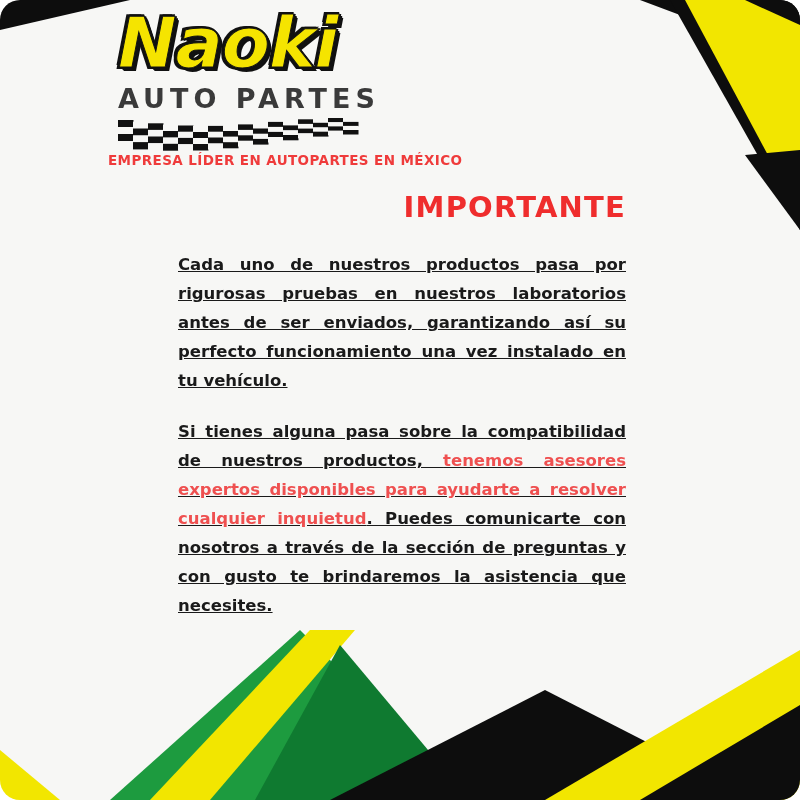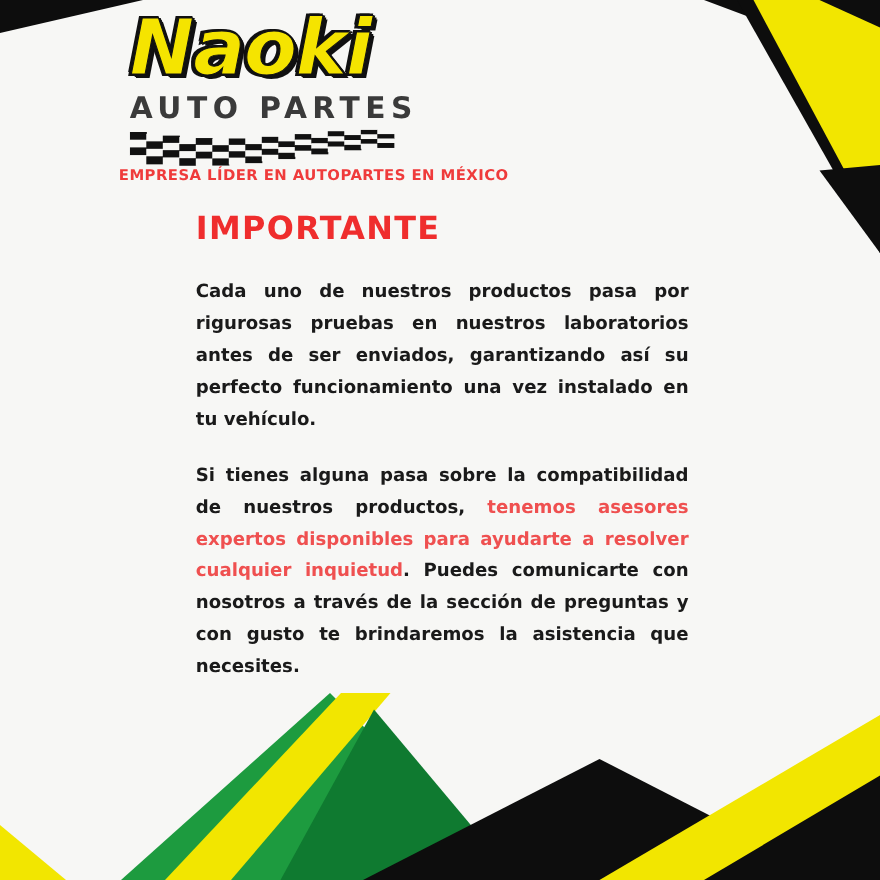--- a/index.html
+++ b/index.html
@@ -7,20 +7,21 @@
     width: 800px; height: 800px;
     font-family: "DejaVu Sans", sans-serif;
     background: #ffffff;
     overflow: hidden;
   }
   #page {
     position: relative;
     width: 800px; height: 800px;
     background: #f7f7f5;
     overflow: hidden;
+    border-radius: 20px;
   }
 
   
   .corner-svg {
     position: absolute;
     pointer-events: none;
   }
   #tr-corner { top: 0; right: 0; }
   #bottom-corner { bottom: 0; left: 0; }
   #tl-black { top: 0; left: 0; }
@@ -82,29 +83,31 @@
     left: 178px; top: 190px;
     width: 448px;
   }
   #important-title {
     font-size: 29px;
     font-weight: bold;
     color: #ef2d2d;
     letter-spacing: 1.2px;
     margin-bottom: 26px;
     font-family: "DejaVu Sans", sans-serif;
+    text-align: right;
   }
   .para {
     font-size: 16.5px;
     line-height: 29px;
     font-weight: bold;
     color: #1a1a1a;
     text-align: justify;
     margin-bottom: 22px;
     font-family: "DejaVu Sans", sans-serif;
+    text-decoration: underline;
   }
   .hl { color: #ef5050; }
 </style>
 </head>
 <body>
 
 <div id="page">
 
   <svg id="tl-black" class="corner-svg" width="130" height="30" viewBox="0 0 130 30">
     <polygon points="0,0 130,0 0,30" fill="#0d0d0d"></polygon>

